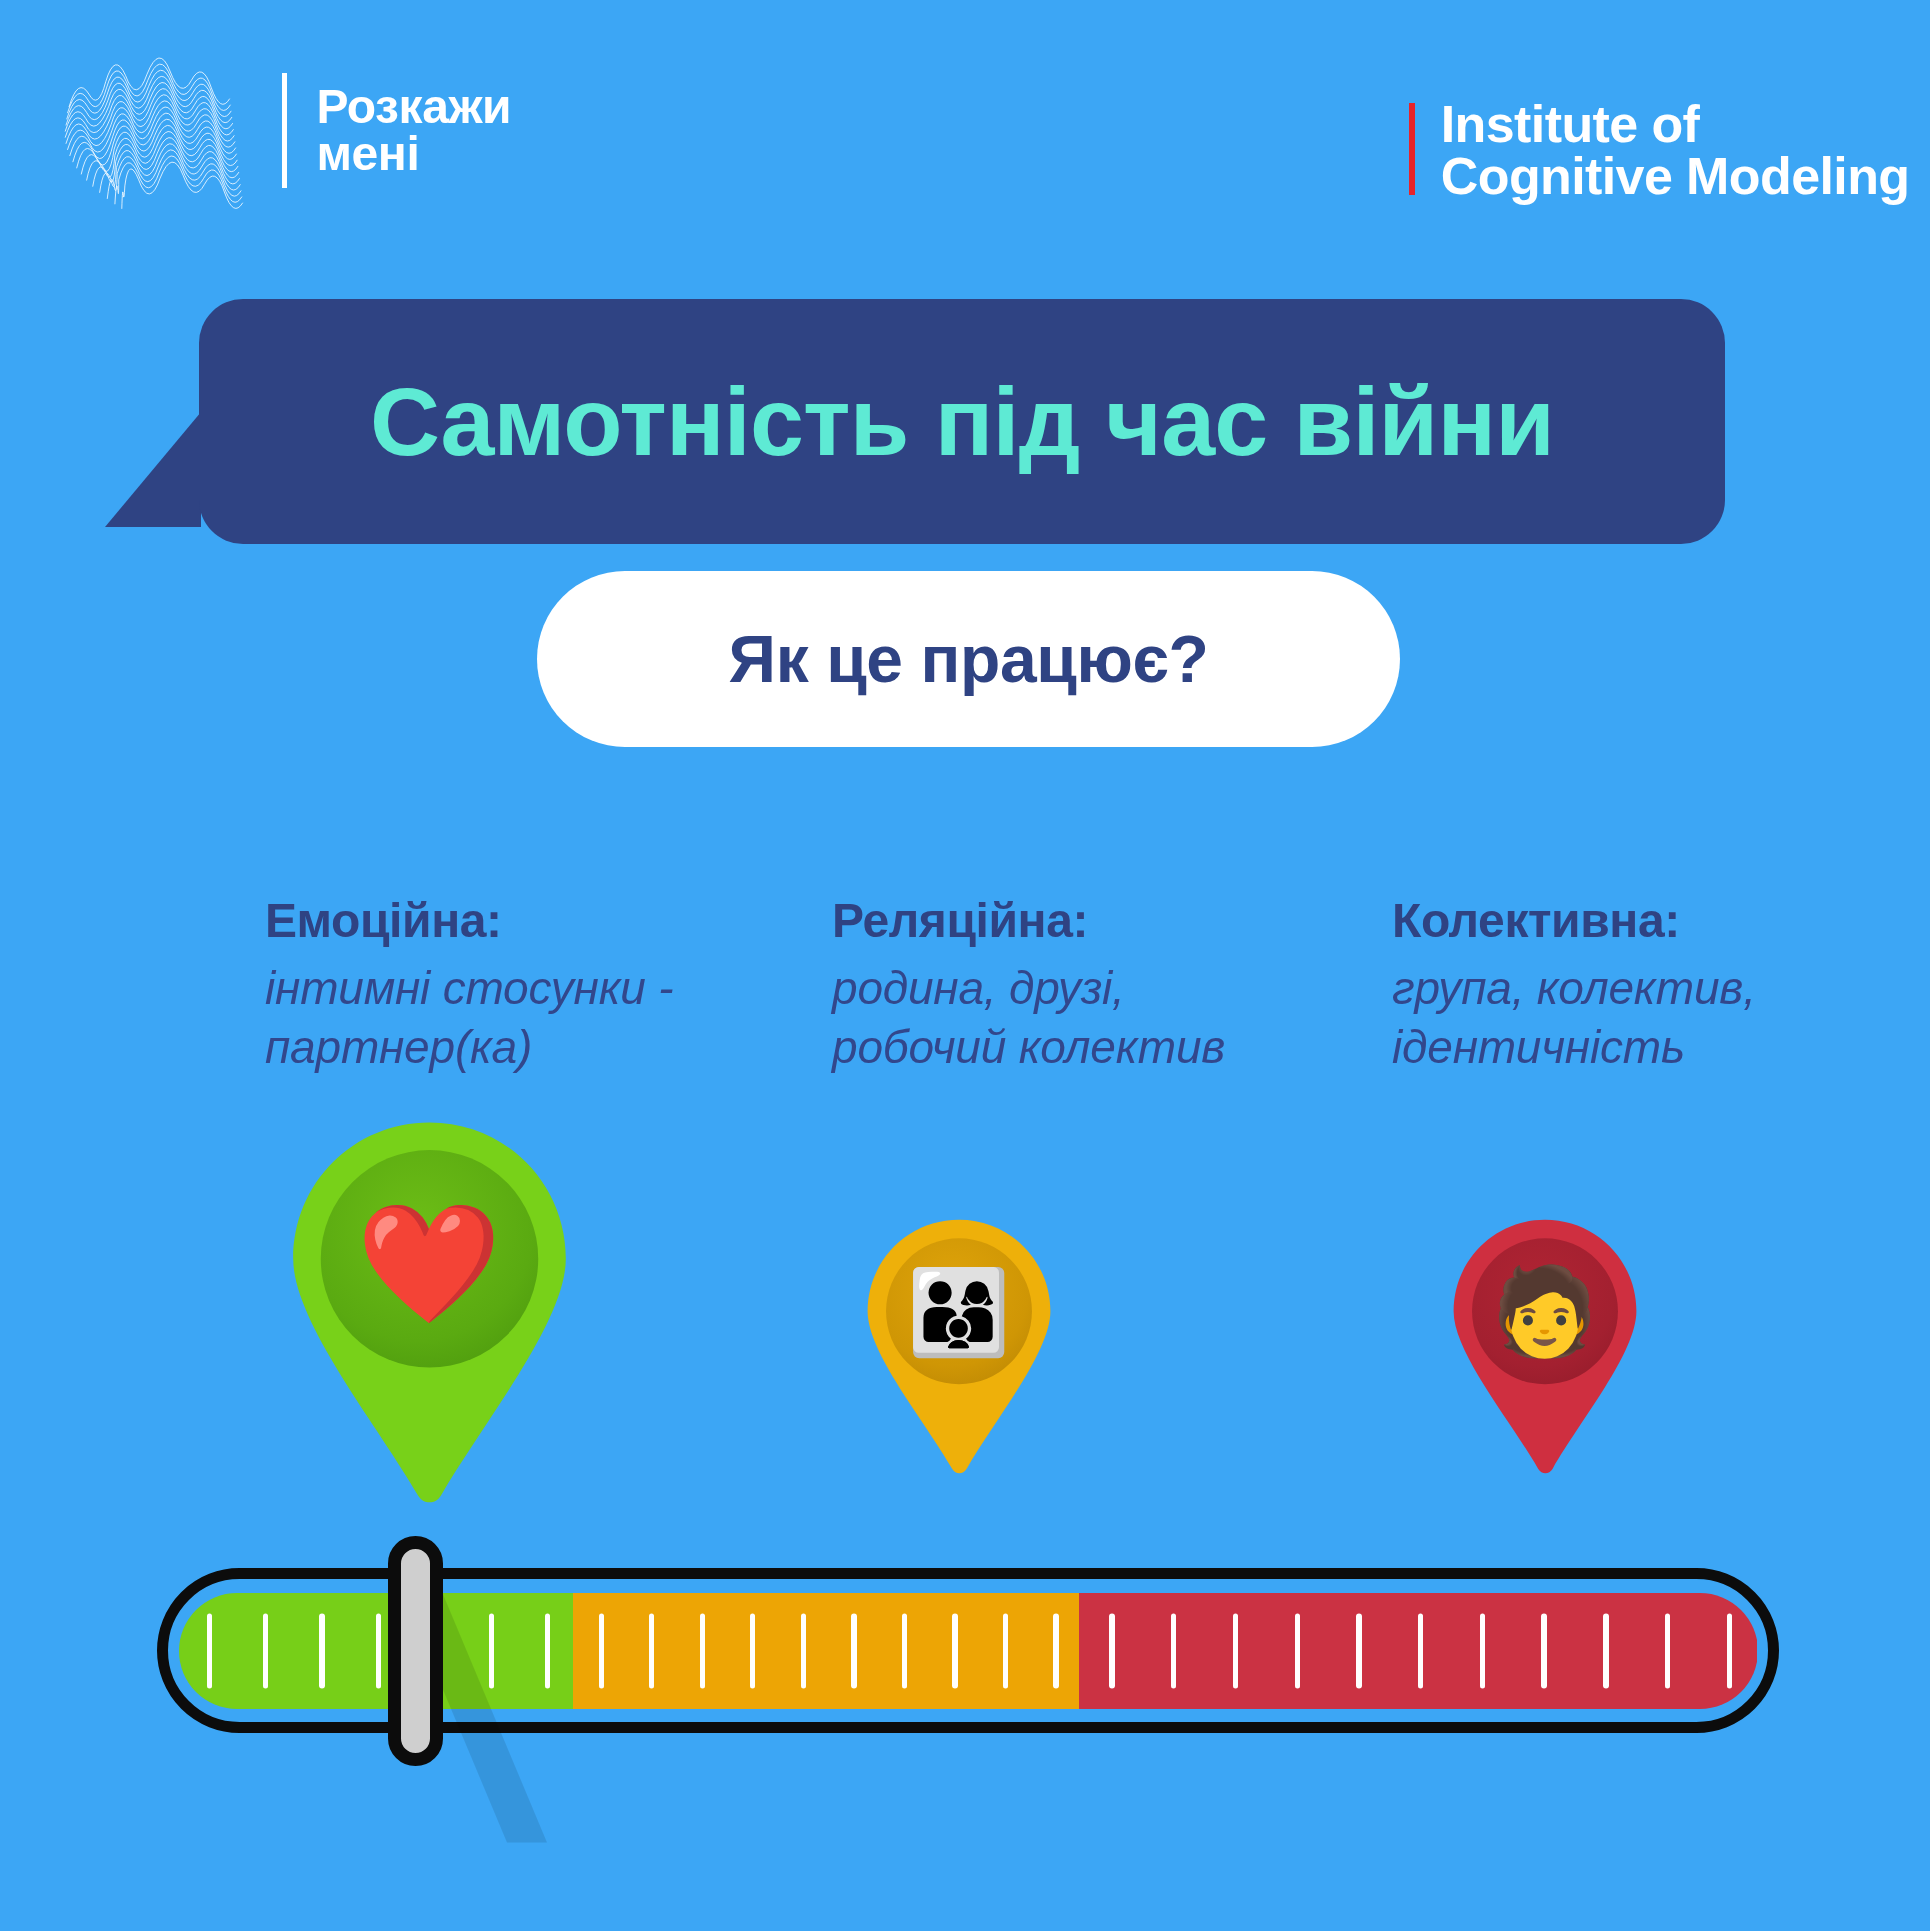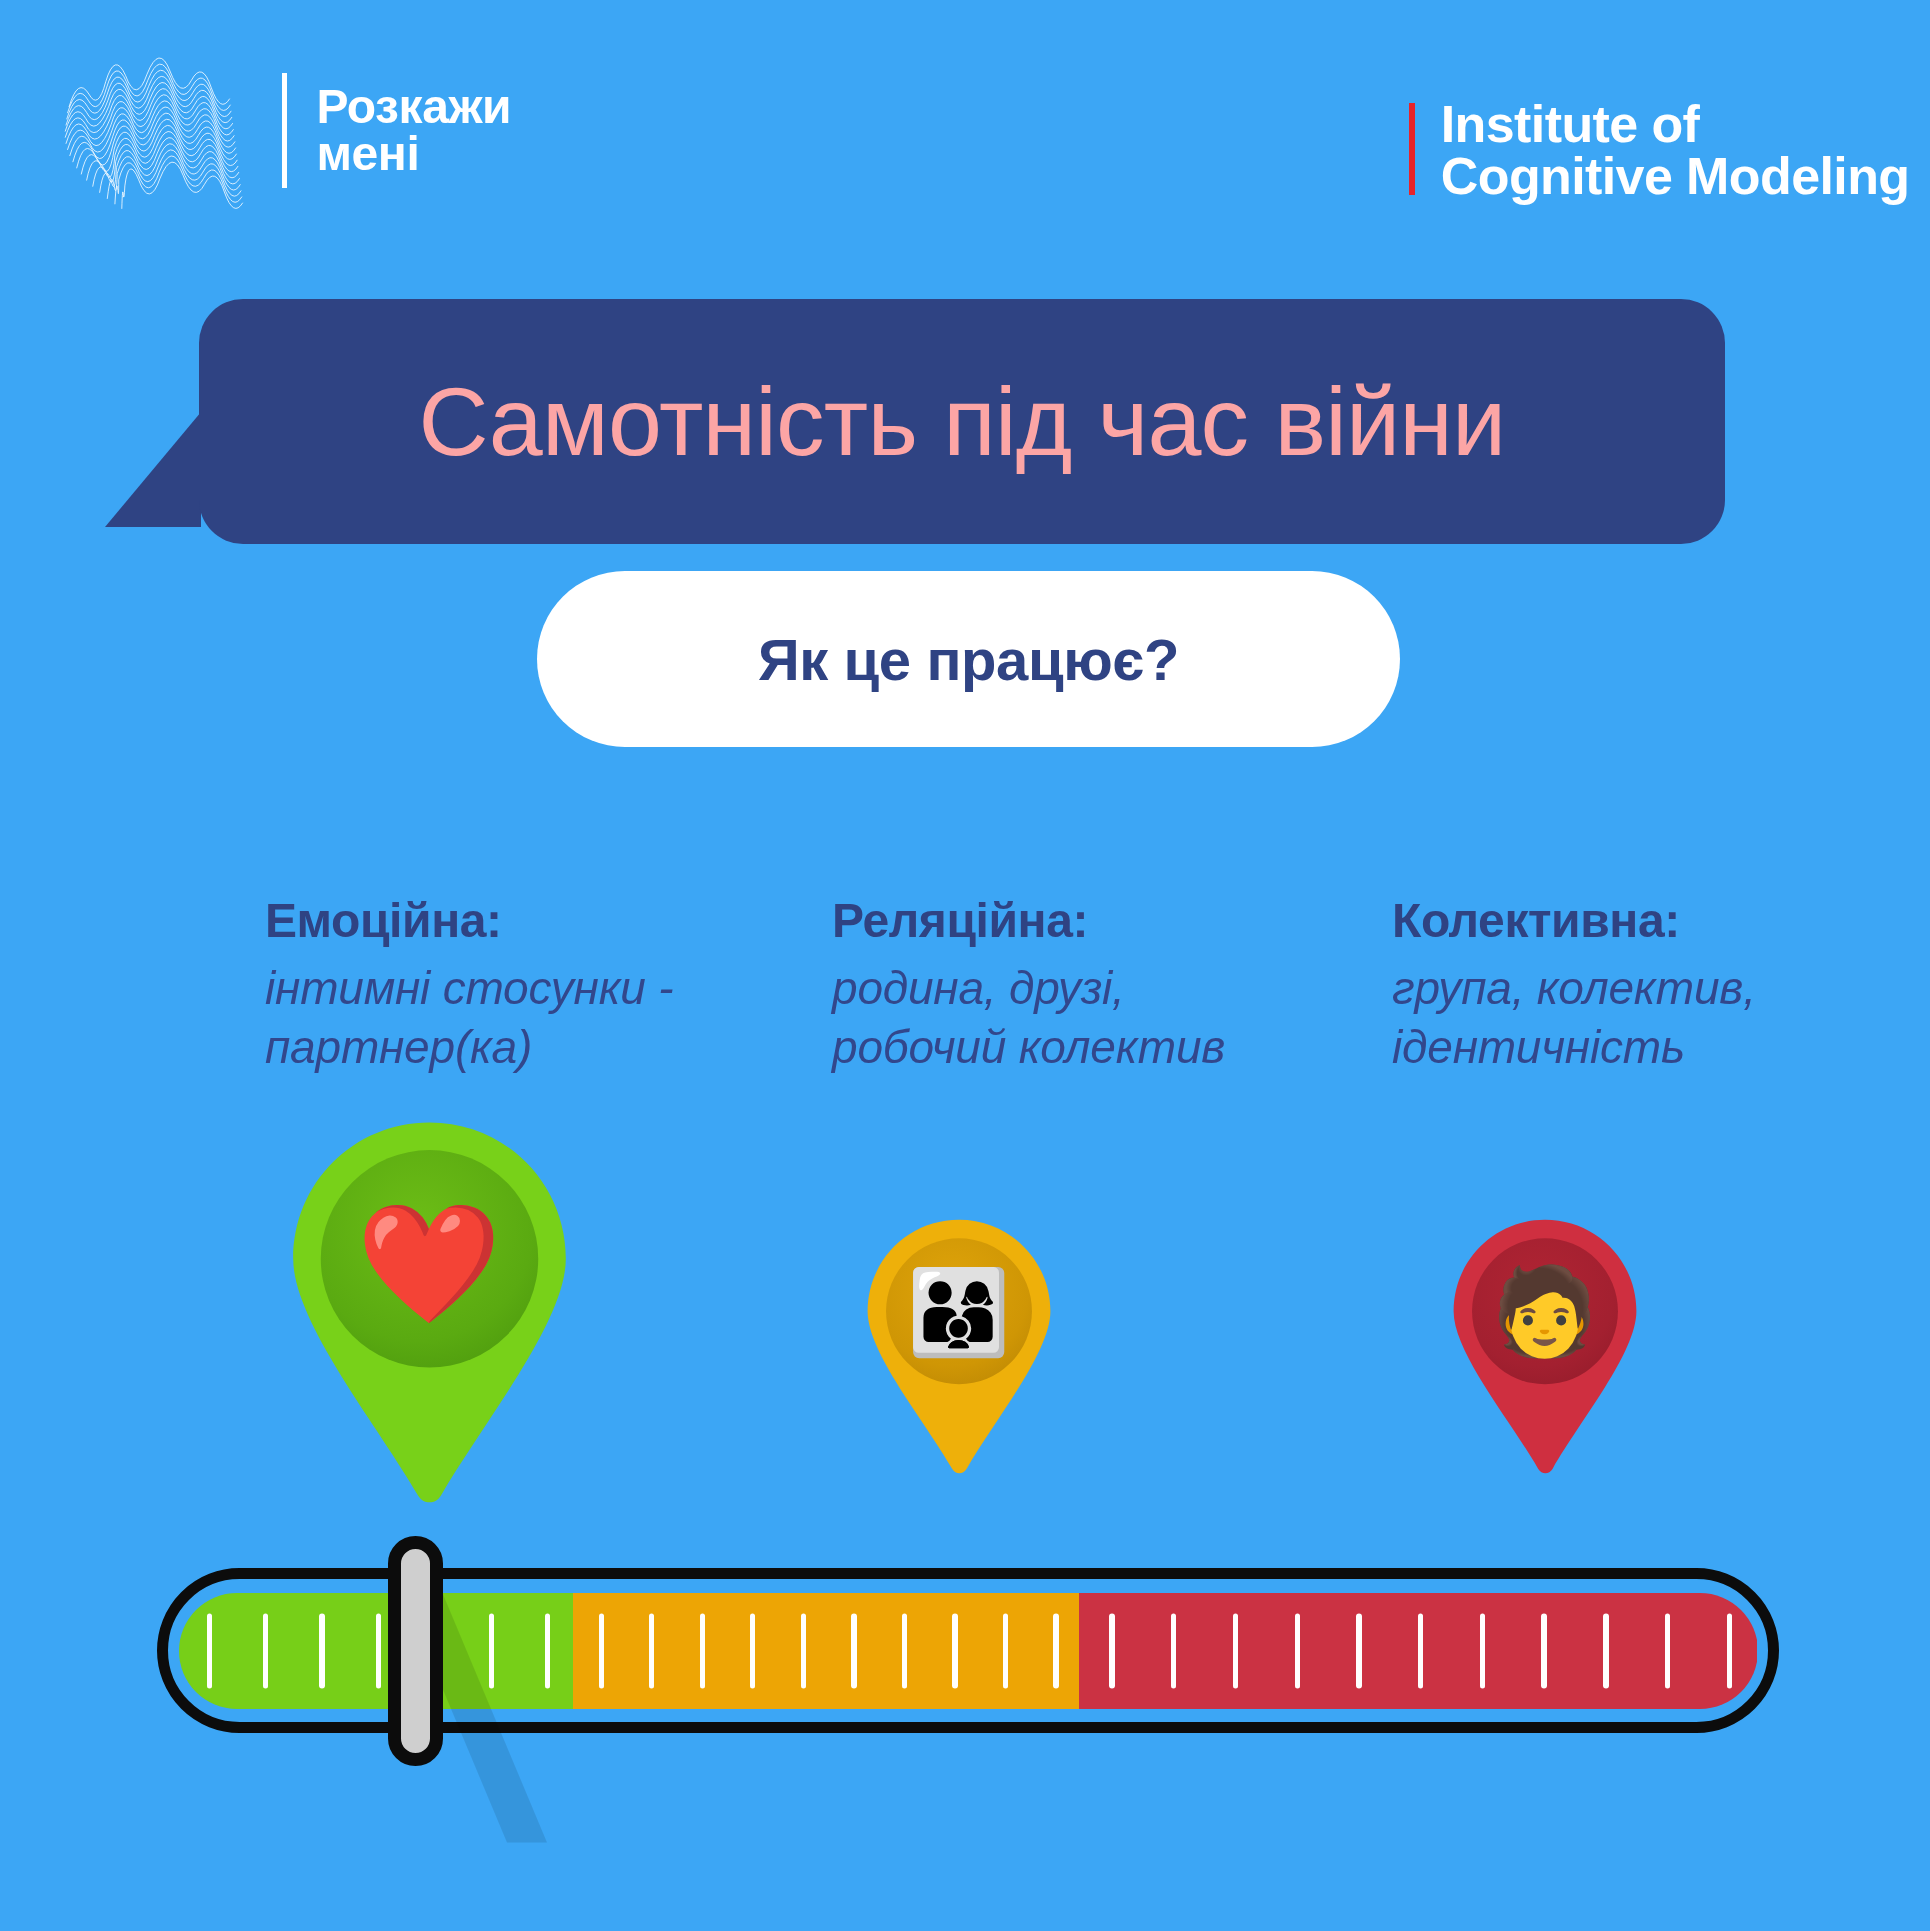--- a/index.html
+++ b/index.html
@@ -108,23 +108,23 @@
     position: absolute;
     left: -94px;
     top: 113px;
     width: 0; height: 0;
     border-left: 96px solid transparent;
     border-top: 0 solid transparent;
     border-bottom: 115px solid #2f4383;
   }
 
   .title-text {
-    color: #fca5a5;
+    color: #5eead4;
     font-size: 97px;
-    font-weight: normal;
+    font-weight: bold;
     letter-spacing: -0.8px;
     white-space: nowrap;
     line-height: 1;
   }
 
   
   .subtitle-pill {
     position: absolute;
     left: 537px;
     top: 571px;
@@ -132,21 +132,21 @@
     height: 176px;
     background: #ffffff;
     border-radius: 88px;
     display: flex;
     align-items: center;
     justify-content: center;
   }
 
   .subtitle-text {
     color: #2f4383;
-    font-size: 58px;
+    font-size: 66px;
     font-weight: bold;
     letter-spacing: -0.4px;
     white-space: nowrap;
   }
 
   
   .columns {
     position: absolute;
     left: 0;
     top: 893px;

